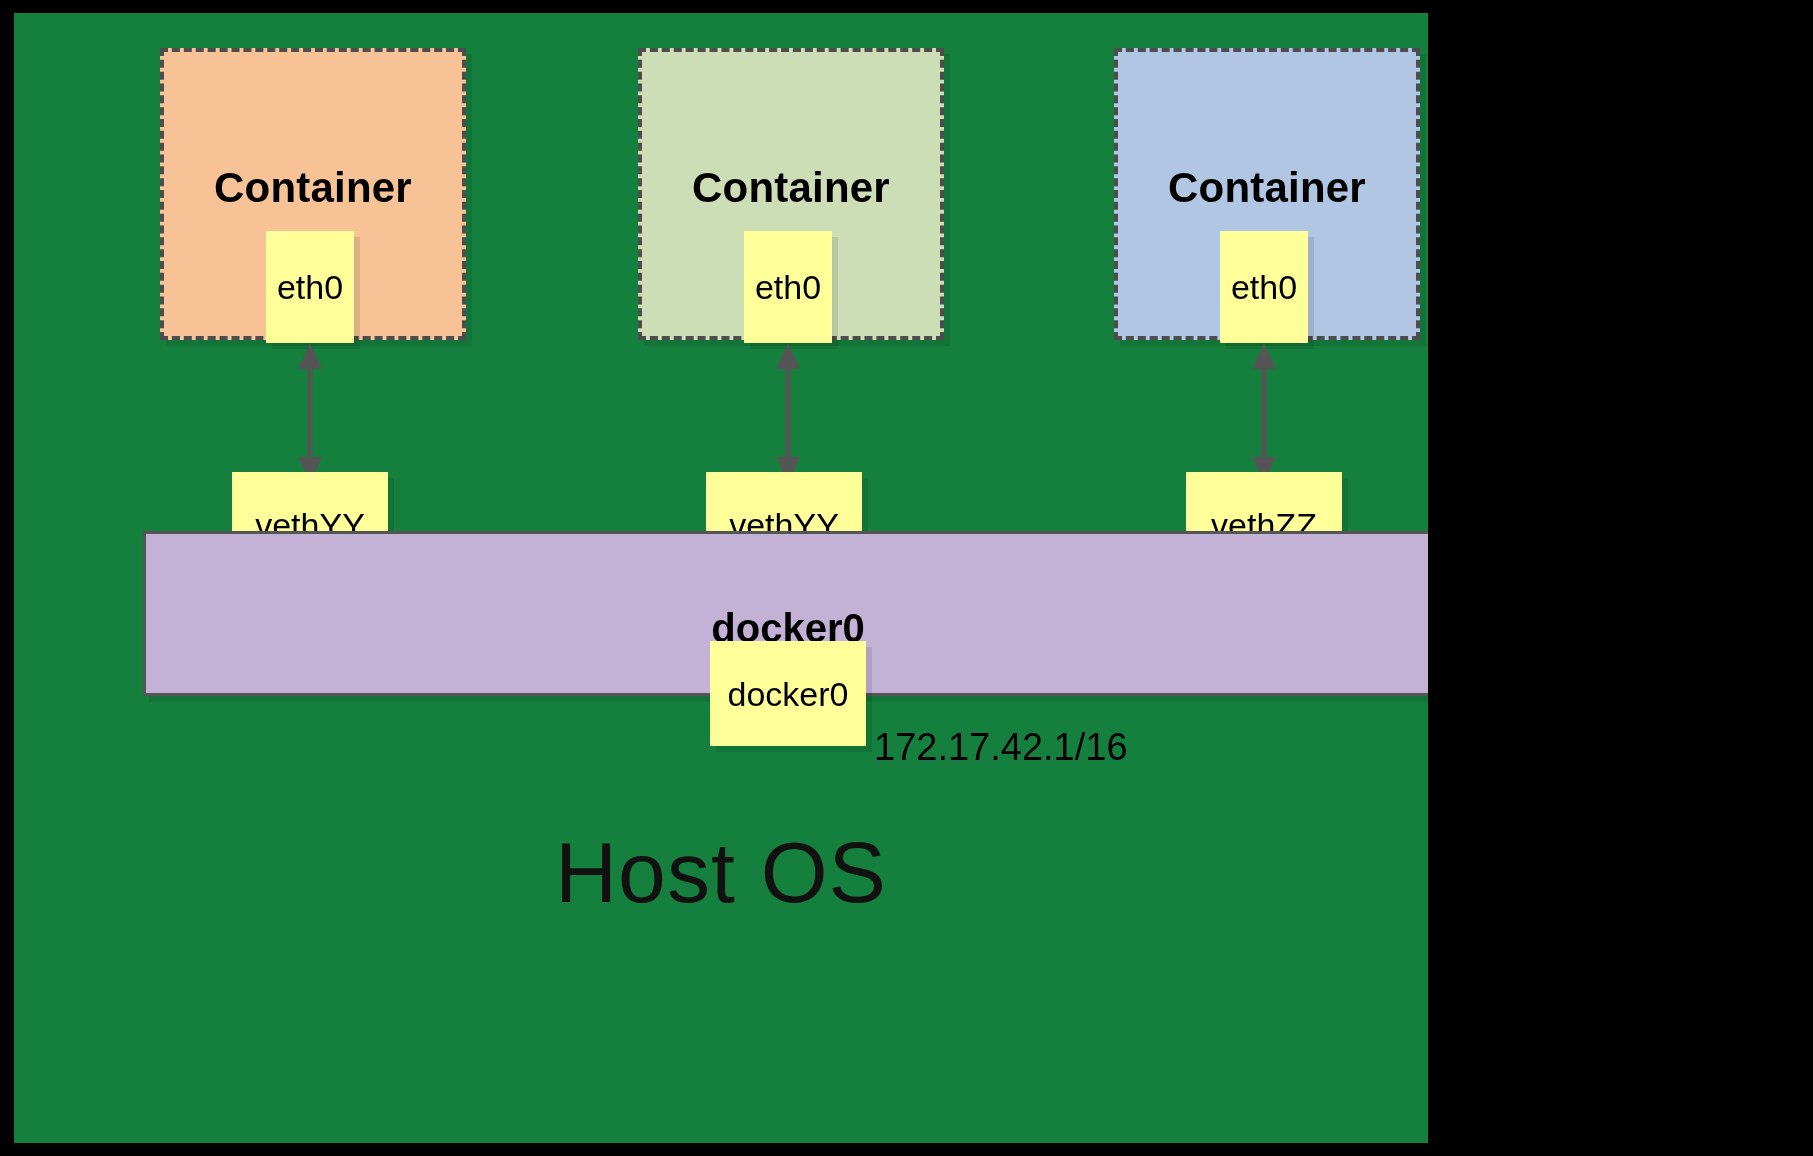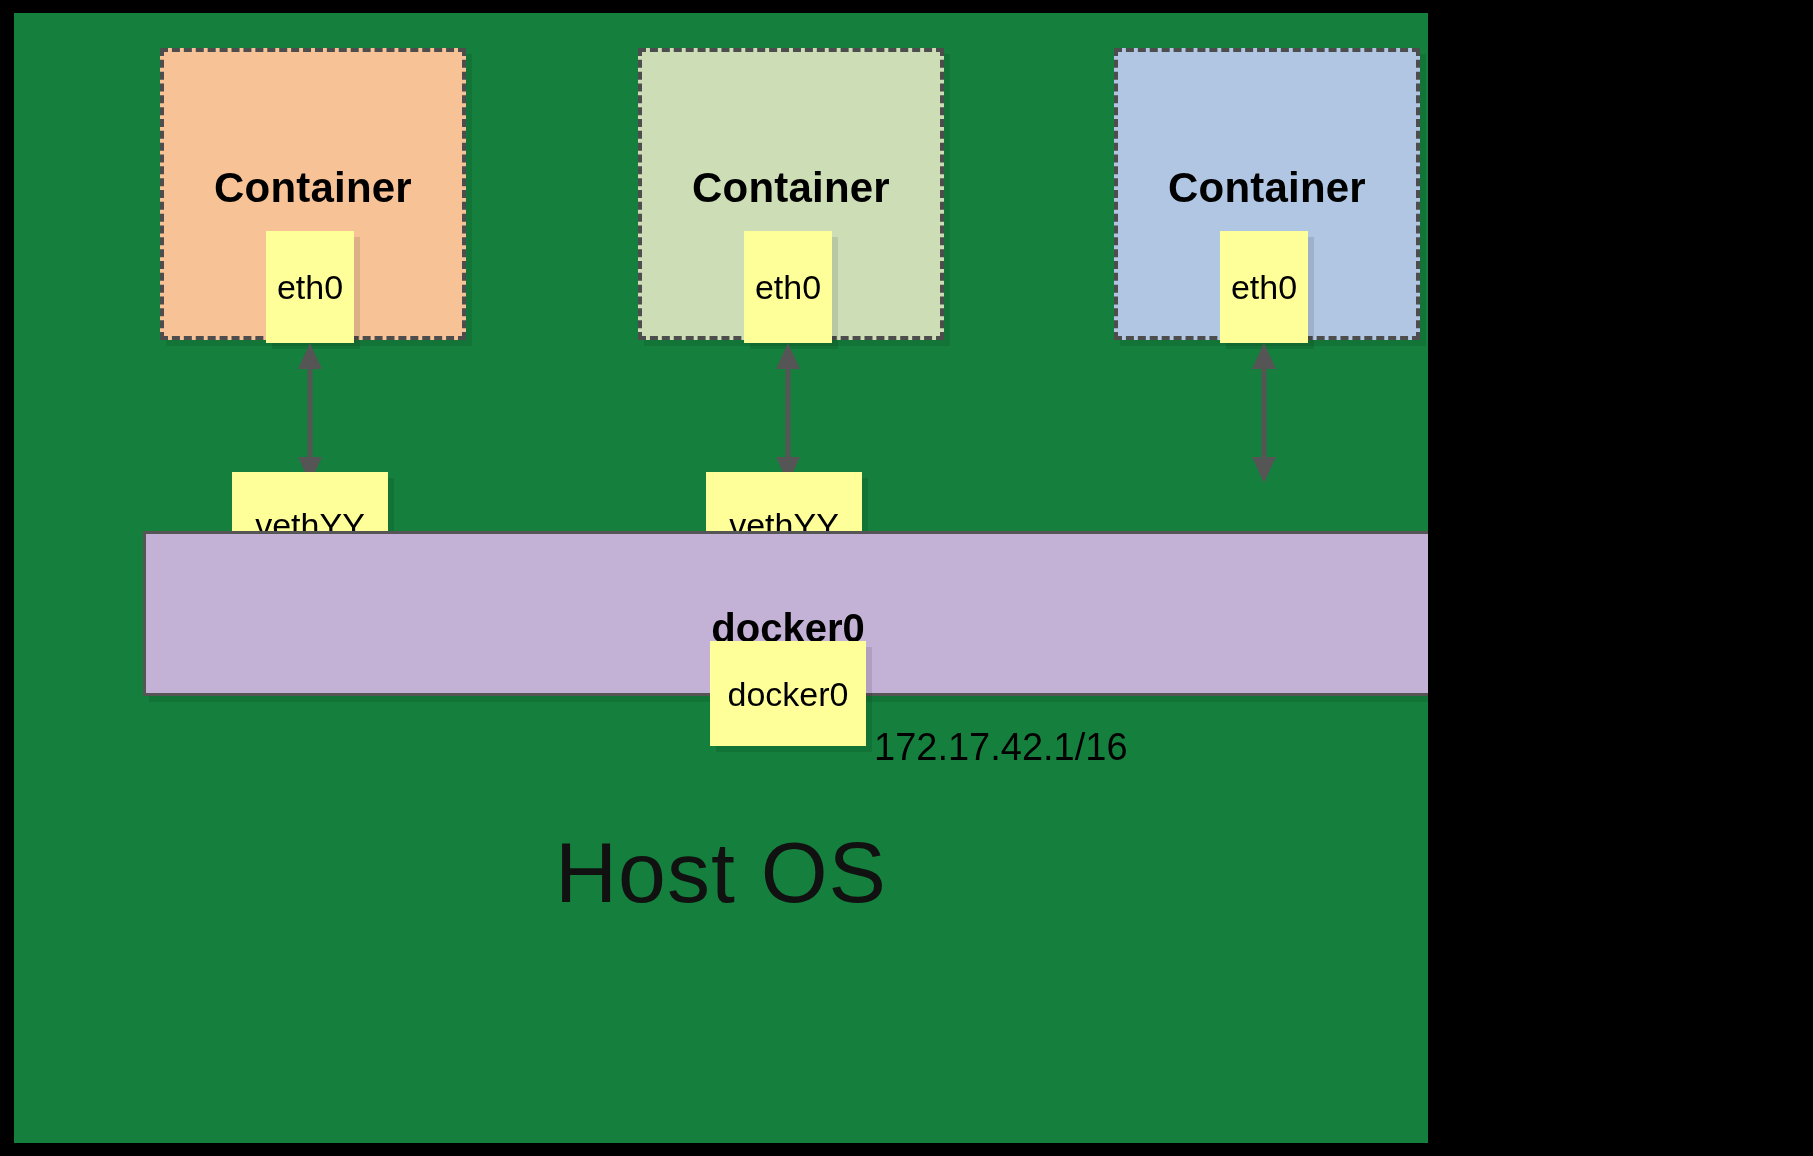--- a/index.html
+++ b/index.html
@@ -142,20 +142,21 @@
       <div class="container-title">Container</div>
     </div>
     <div class="ybox" style="left:1206px; top:218px; width:88px; height:112px;">eth0</div>
 
     <svg class="arrow" style="left:1236px; top:330px; width:28px; height:140px;" viewBox="0 0 28 140" xmlns="http://www.w3.org/2000/svg">
       <line x1="14" y1="16" x2="14" y2="124" stroke="#555555" stroke-width="5"></line>
       <polygon points="14,0 26,26 2,26" fill="#555555"></polygon>
       <polygon points="14,140 26,114 2,114" fill="#555555"></polygon>
     </svg>
 
+    <div class="ybox" style="left:1172px; top:459px; width:156px; height:105px;">vethZZ</div>
 
     <div id="docker-bar" style="left:129px; top:518px; width:1290px; height:165px;">
       <div id="docker-bar-label">docker0</div>
     </div>
 
     <div class="ybox" style="left:696px; top:628px; width:156px; height:105px;">docker0</div>
 
     <div id="ip-label" style="left:860px; top:713px;">172.17.42.1/16</div>
 
     <div id="host-os" style="top:810px;text-align:center;">Host OS</div>

